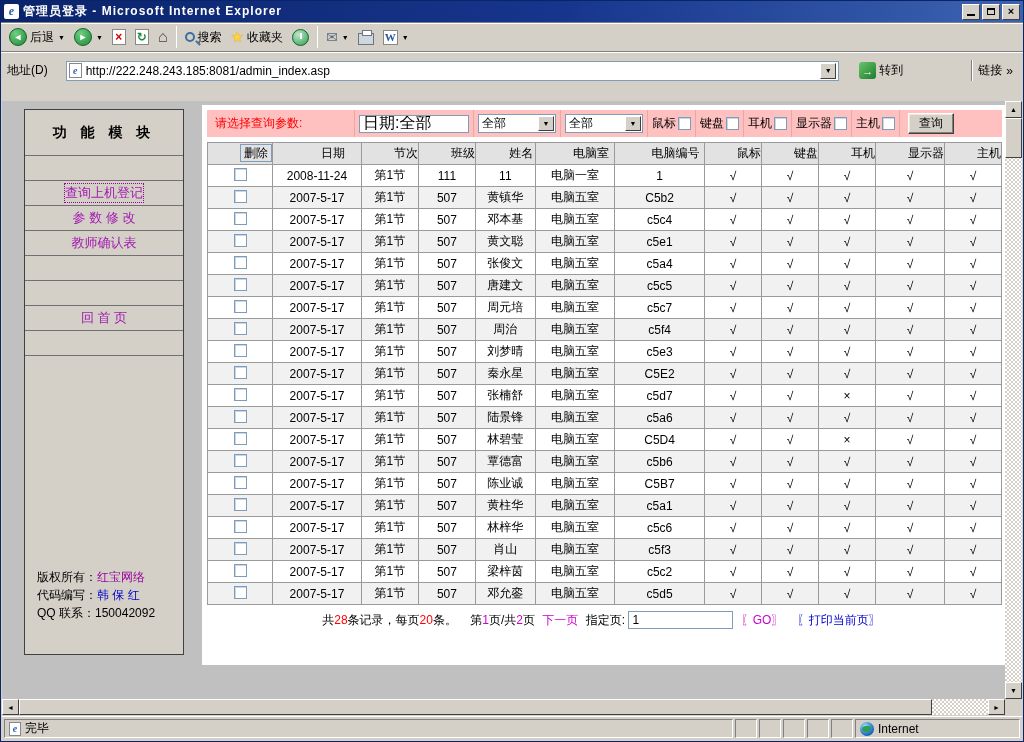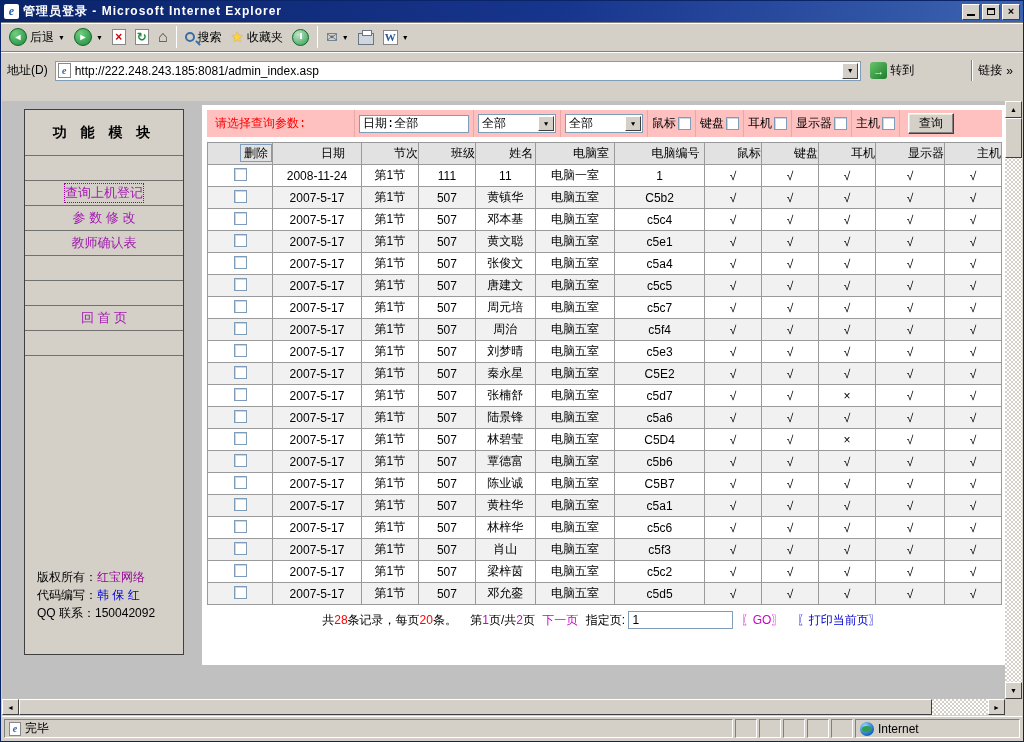--- a/index.html
+++ b/index.html
@@ -50,21 +50,21 @@
   .hist::after { content:""; position:absolute; left:7px; top:3px; width:2px; height:6px; background:#fff; }
   .mail-ico { font-size:14px; color:#5a6c84; }
   .printer { width:16px; height:12px; background:#cfd6dd; border:1px solid #6a7686; position:relative; margin-top:3px; }
   .printer::before { content:""; position:absolute; left:3px; top:-4px; width:8px; height:4px; background:#fff; border:1px solid #6a7686; }
   .word-ico { width:15px; height:15px; background:#fff; border:1px solid #888; color:#2b579a;
     font-family:"Liberation Serif",serif; font-weight:bold; font-size:11px; display:flex; align-items:center; justify-content:center; }
   .sep { width:1px; height:22px; background:#808080; border-right:1px solid #fff; margin:0 3px; }
 
   
   .addressbar { height:38px; border-top:1px solid #808080; box-shadow:inset 0 1px 0 #fff;
-    display:flex; align-items:center; padding:0 4px; gap:5px; }
+    display:flex; align-items:center; padding:0 4px; gap:16px; }
   .addr-label { padding:0 2px; }
   .addr-field { flex:1; height:20px; background:#fff; border:1px solid #7f9db9; display:flex; align-items:center; padding:0 2px; gap:4px; }
   .addr-field .page-ico { width:13px; height:15px; font-size:10px; color:#2a64ad; font-style:italic; font-family:"Liberation Serif",serif; }
   .addr-text { flex:1; font-size:12px; }
   .addr-drop { width:16px; height:16px; background:#d4d0c8; border:1px solid; border-color:#fff #404040 #404040 #fff;
     display:flex; align-items:center; justify-content:center; font-size:7px; }
   .go-btn { display:flex; align-items:center; gap:3px; padding:1px 4px; }
   .go-sq { width:17px; height:17px; background:linear-gradient(135deg,#69c56b,#1c7c2d); border-radius:3px; color:#fff;
     display:flex; align-items:center; justify-content:center; font-weight:bold; font-size:11px; }
   .links-btn { display:flex; align-items:center; gap:4px; padding:0 6px; border-left:1px solid #808080; box-shadow:inset 1px 0 0 #fff; height:21px;margin-left:48px; }
@@ -81,23 +81,23 @@
   .sb-spacer { height:25px; }
   .sb-link-row { height:25px; }
   .sb-link { color:#a21caf; font-size:13px; cursor:pointer; }
   .sb-link.focus { outline:1px dotted #990099; }
   .sb-copy { margin-top:auto; padding:0 0 32px 12px; font-size:12px; line-height:18px; }
   .cr-purple { color:#990099; } .cr-blue { color:#0000cc; } .cr-black { color:#000; }
 
   
   .main { position:absolute; left:200px; top:4px; width:805px; height:560px; background:#fff; padding:5px 5px 0 5px; }
   .querybar { height:27px; background:#ffc0c0; display:flex; align-items:center; font-size:12px; }
-  .qcell { display:flex; align-items:center; justify-content:center; height:100%; border-right:1px solid #e8a8a8; padding:0 4px;font-family:Liberation Mono, monospace; }
+  .qcell { display:flex; align-items:center; justify-content:center; height:100%; border-right:1px solid #e8a8a8; padding:0 4px; }
   .q-label { width:148px; color:#ff0000; justify-content:flex-start; padding-left:8px; }
-  .q-input { width:110px; height:18px; background:#fff; border:1px solid #7f9db9; font-size:12px; padding:1px 3px; font-family:inherit; }
+  .q-input { width:110px; height:18px; background:#fff; border:1px solid #7f9db9; font-size:16px; padding:1px 3px; font-family:inherit; }
   .fake-select { width:78px; height:19px; background:#fff; border:1px solid #7f9db9; display:flex; align-items:center; }
   .fs-text { flex:1; padding-left:3px; }
   .fs-btn { width:16px; height:15px; margin:1px; background:#d4d0c8; border:1px solid; border-color:#fff #404040 #404040 #fff;
     display:flex; align-items:center; justify-content:center; font-size:7px; }
   .qcb-label { margin-right:2px; }
   .cbox { display:inline-block; width:13px; height:13px; background:#fff; border:1px solid #7f9db9; box-shadow:inset 1px 1px 0 #c9d6e4; }
   .q-btn { margin-left:8px; height:21px; padding:0 10px; background:#d4d0c8; font-size:12px; font-family:inherit;
     border:1px solid; border-color:#fff #404040 #404040 #fff; box-shadow:inset -1px -1px 0 #808080,inset 1px 1px 0 #ece9d8; }
 
   

